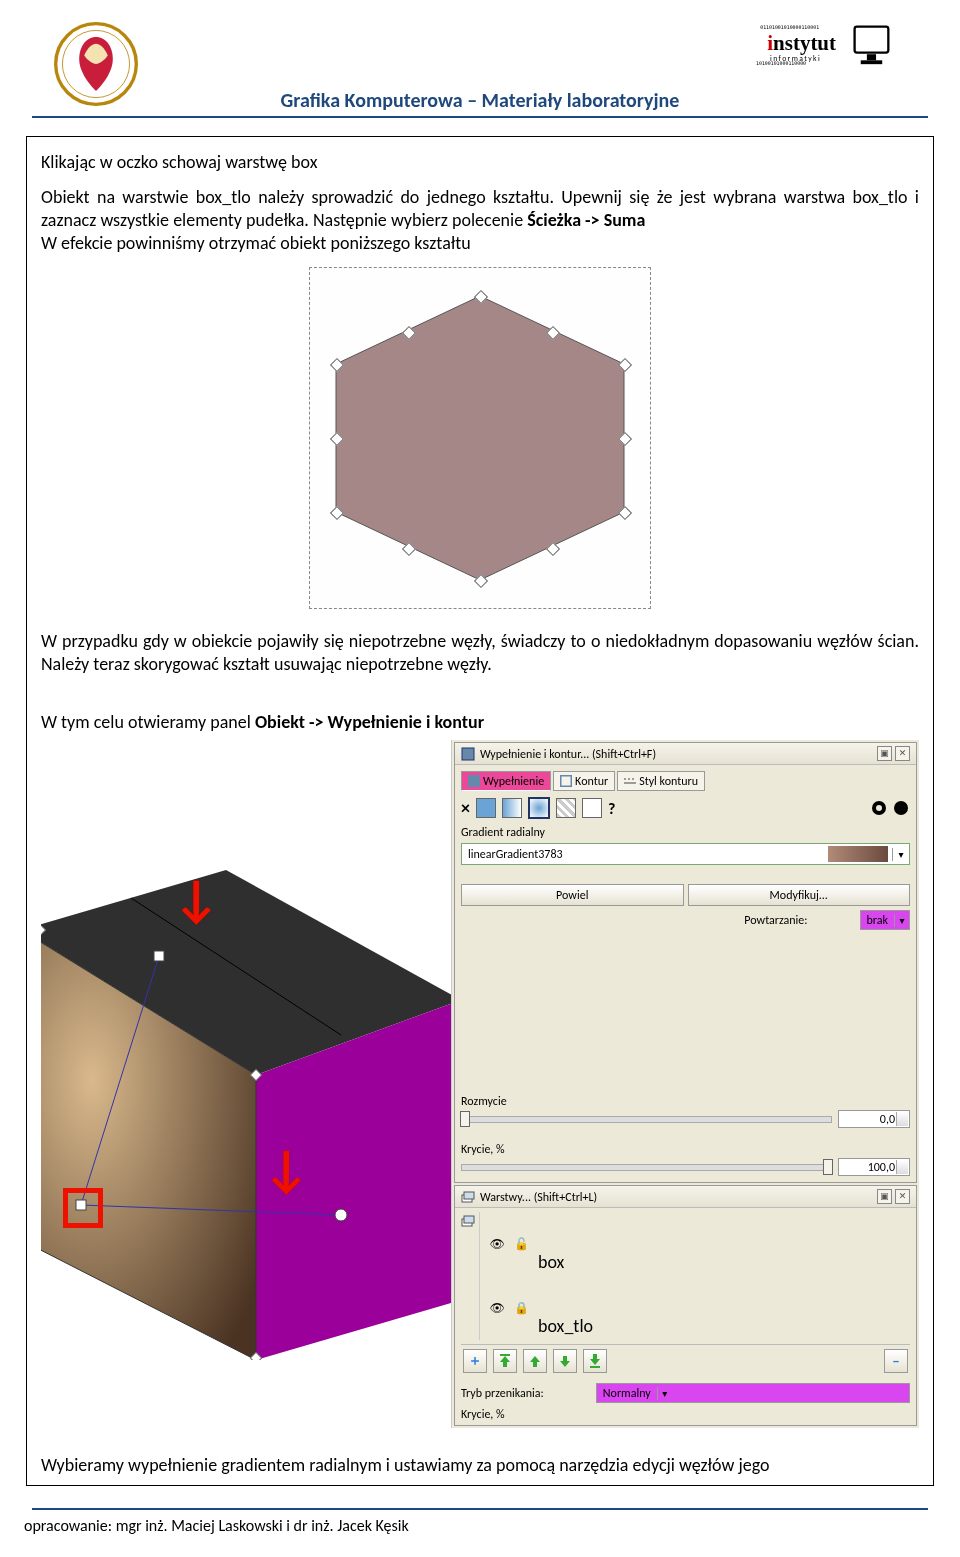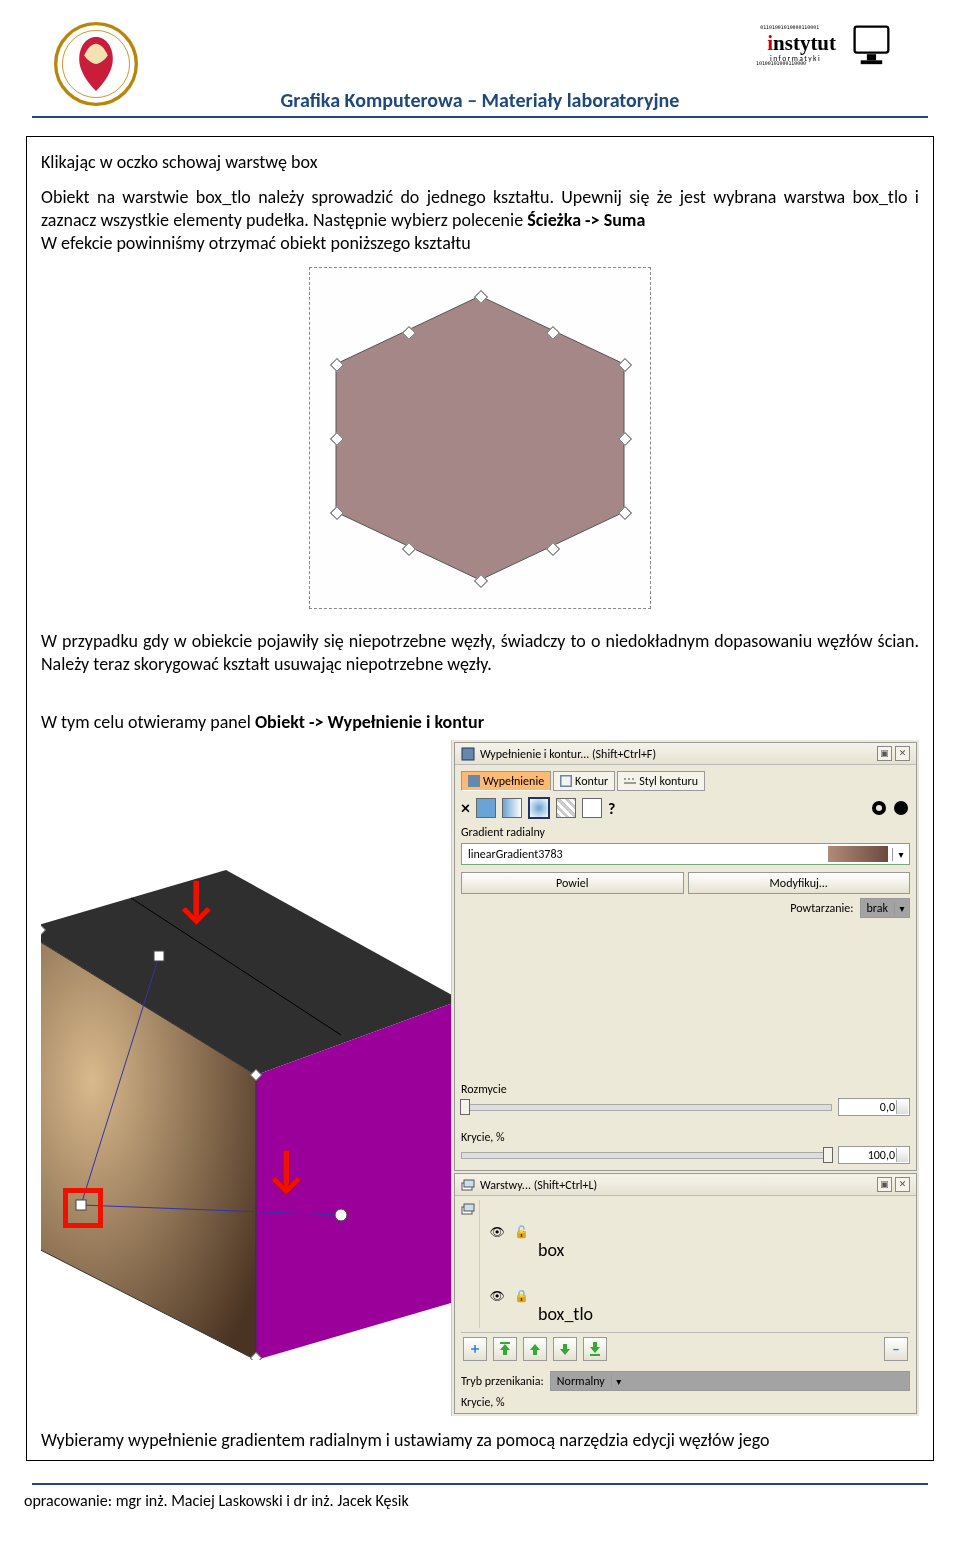--- a/index.html
+++ b/index.html
@@ -27,32 +27,32 @@
   .arrow-red { position:absolute; font-size:52px; color:#e10; font-weight:bold; transform:rotate(45deg); line-height:1; text-shadow:0 0 1px #900; pointer-events:none; }
   .red-box { position:absolute; width:40px; height:40px; border:5px solid #e10; box-sizing:border-box; }
   .panels-col { flex:1; background:#ece9d8; font-size:12px; }
   .panel { border:1px solid #999; margin:2px; background:#ece9d8; }
   .panel-titlebar { background:linear-gradient(#f5f3ea,#e6e2d2); border-bottom:1px solid #bbb; padding:3px 6px; display:flex; align-items:center; justify-content:space-between; font-size:12px; }
   .panel-titlebar .t-left { display:flex; align-items:center; gap:5px; }
   .tiny-icon { width:14px; height:14px; display:inline-block; }
   .panel-body { padding:6px; }
   .tab-row { display:flex; gap:2px; margin-bottom:6px; }
   .tab-btn { border:1px solid #999; background:#f5f3ea; padding:2px 6px; font-size:12px; display:flex; align-items:center; gap:3px; }
-  .tab-btn.active { background:#fdba74; border-bottom-color:#fff; }
+  .tab-btn.active { background:#ec4899; border-bottom-color:#fff; }
   .swatch-row { display:flex; align-items:center; gap:6px; margin:6px 0; }
   .swatch { width:18px; height:18px; border:1px solid #666; }
   .grad-label { font-size:12px; margin:6px 0 4px 0; }
   .combo { display:flex; align-items:center; border:1px solid #7a7; background:#fff; height:20px; }
   .combo .txt { flex:1; padding:0 6px; font-size:12px; }
   .combo .grad-bar { width:60px; height:16px; background:linear-gradient(90deg,#b18b78,#6b4a3e); margin-right:4px; }
   .combo .dd { width:16px; text-align:center; border-left:1px solid #999; font-size:10px; }
-  .btn-pair { display:flex; gap:4px; margin-top:7px; }
+  .btn-pair { display:flex; gap:4px; margin-top:19px; }
   .wide-btn { flex:1; border:1px solid #999; background:linear-gradient(#fff,#e6e2d2); text-align:center; font-size:12px; padding:3px 0; }
   .kv { display:flex; align-items:center; justify-content:flex-end; gap:6px; font-size:12px; margin-top:4px; }
-  .small-combo { display:flex; align-items:center; border:1px solid #999; background:#a3a3a3; height:18px; }
+  .small-combo { display:flex; align-items:center; border:1px solid #999; background:#d946ef; height:18px;margin-left:46px; }
   .small-combo .txt { padding:0 6px; font-size:12px; }
   .small-combo .dd { width:14px; text-align:center; border-left:1px solid #999; font-size:10px; }
   .slider-row { margin-top:14px; }
   .slider-lbl { font-size:12px; margin-bottom:2px; }
   .slider-track { display:flex; align-items:center; gap:6px; }
   .track { flex:1; height:5px; background:#ddd; border:1px solid #aaa; position:relative; }
   .thumb { width:8px; height:14px; background:#f5f3ea; border:1px solid #666; position:absolute; top:-6px; }
   .num-box { width:52px; border:1px solid #999; background:#fff; text-align:right; padding:1px 14px 1px 4px; font-size:12px; position:relative; }
   .num-box::after { content:""; position:absolute; right:1px; top:1px; bottom:1px; width:11px; background:linear-gradient(#fff,#ddd); border-left:1px solid #aaa; }
   .layer-row { display:flex; align-items:center; gap:8px; padding:3px 2px; }
@@ -337,18 +337,18 @@
                 </div>
             </div>
             <div class="kv" style="justify-content:flex-start;margin-top:4px;">
               <span>Krycie, %</span>
             </div>
           </div>
         </div>
       </div>
     </div>
 
-    <p class="para" style="margin-top:13px;margin-bottom:0;">Wybieramy wypełnienie gradientem radialnym i ustawiamy za pomocą narzędzia edycji węzłów jego</p>
+    <p class="para" style="margin-top:26px;margin-bottom:0;">Wybieramy wypełnienie gradientem radialnym i ustawiamy za pomocą narzędzia edycji węzłów jego</p>
   </div>
 
   <hr class="footer-rule">
   <div class="footer-text">opracowanie: mgr inż. Maciej Laskowski i dr inż. Jacek Kęsik</div>
 </div>
 
 </body></html>

